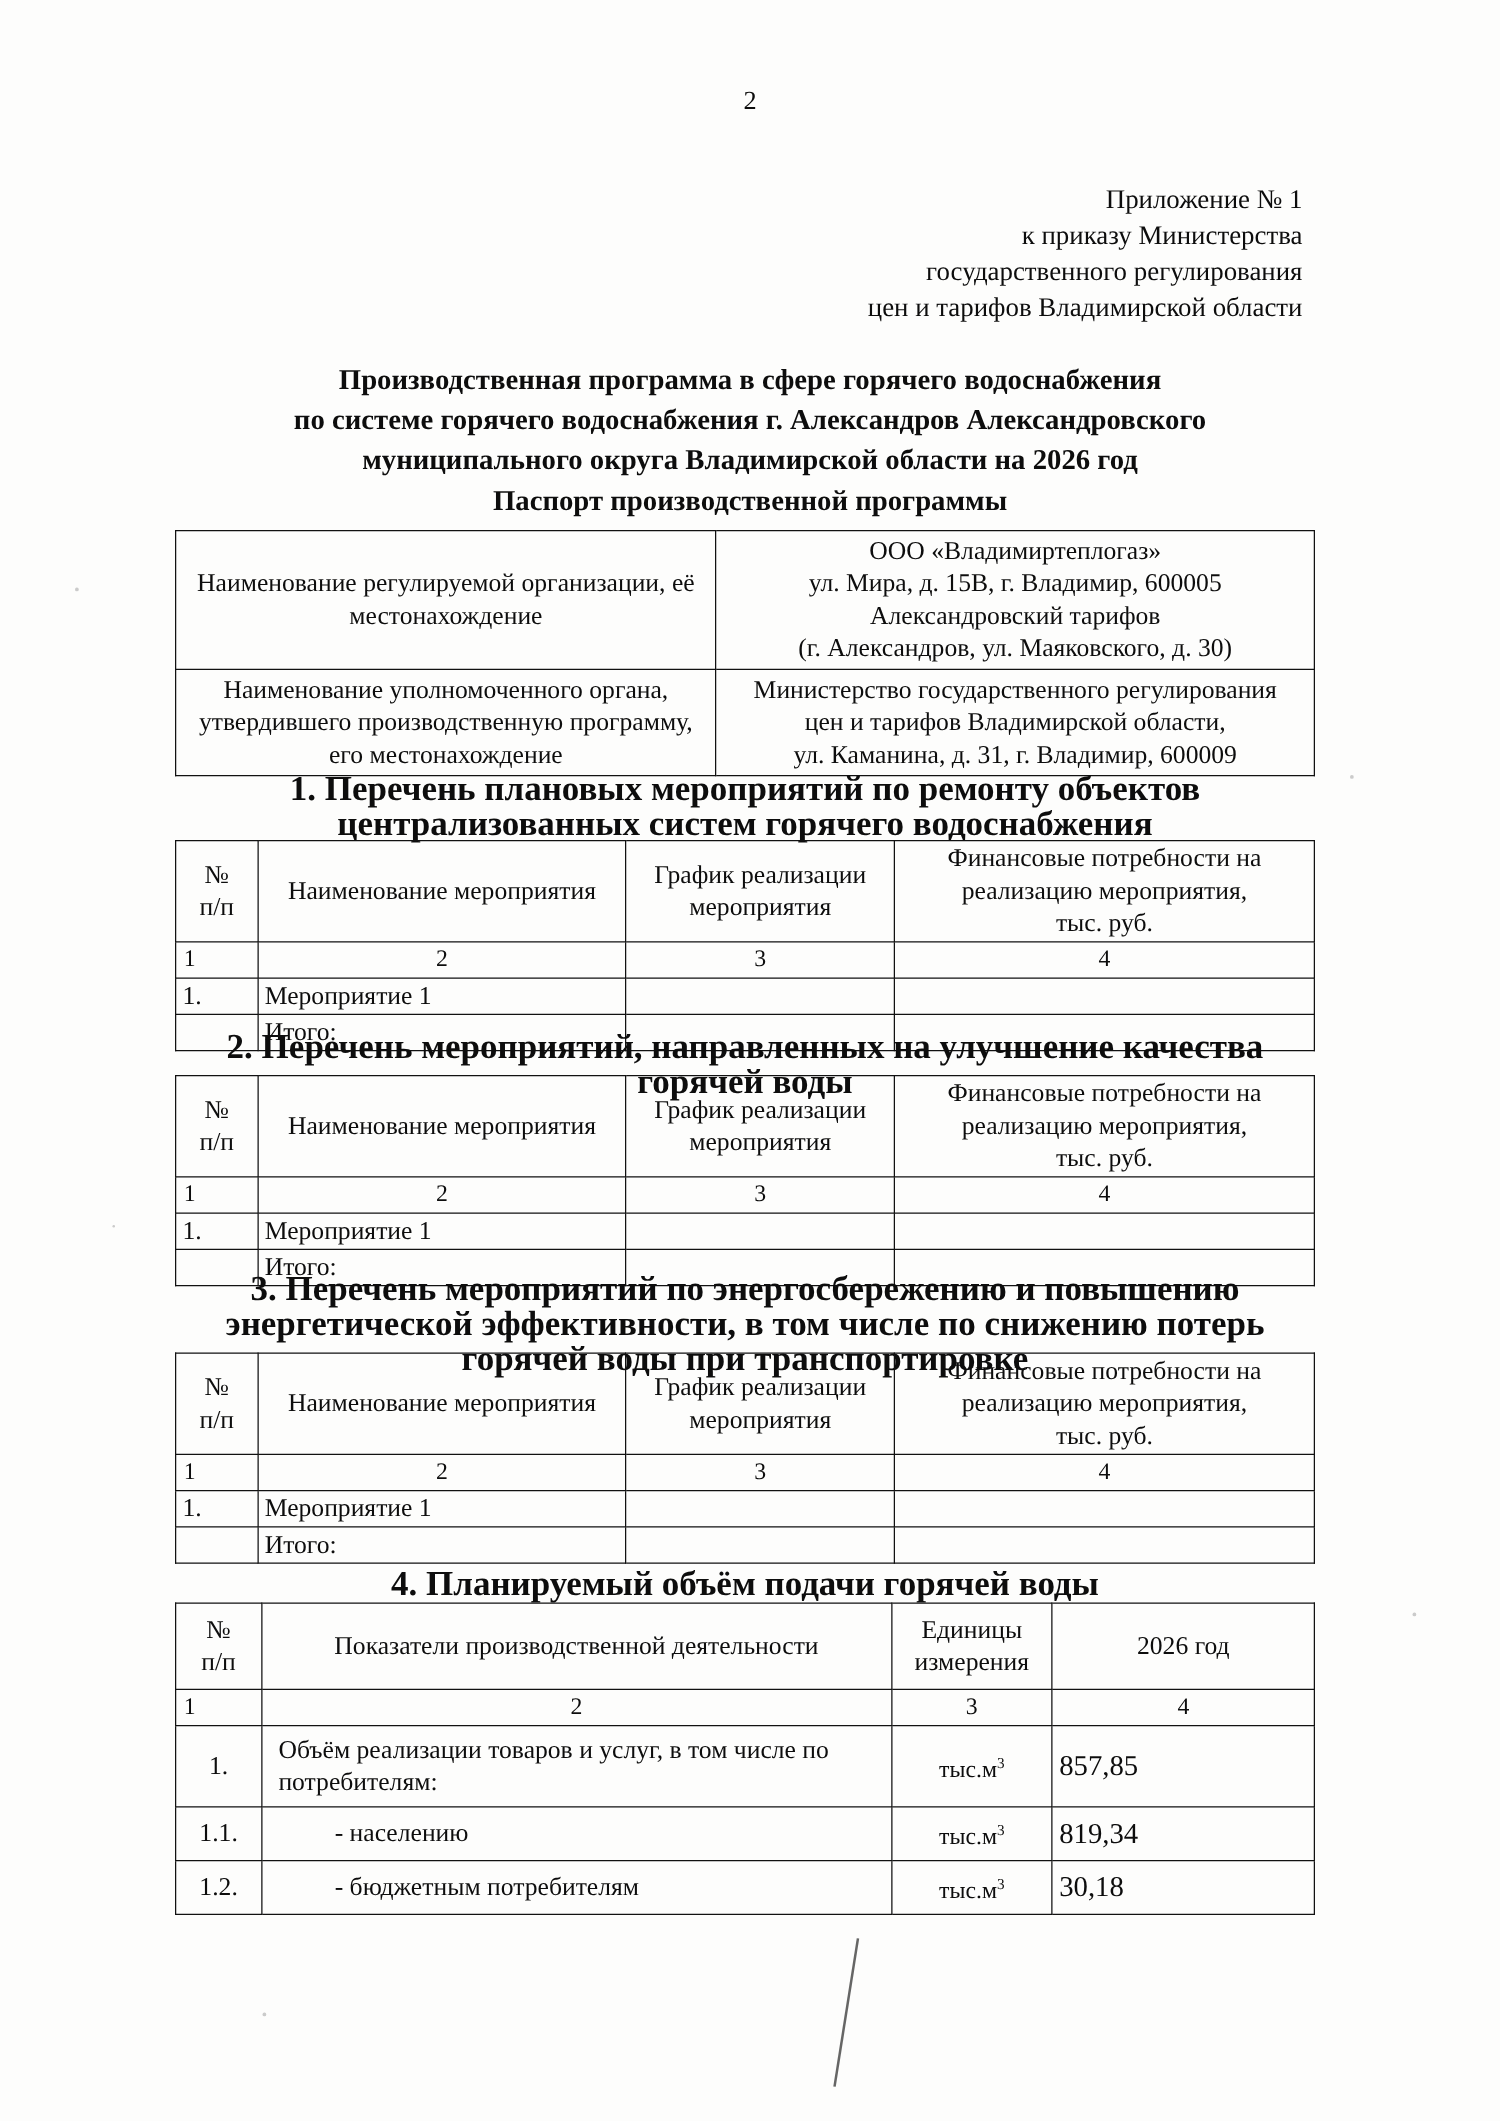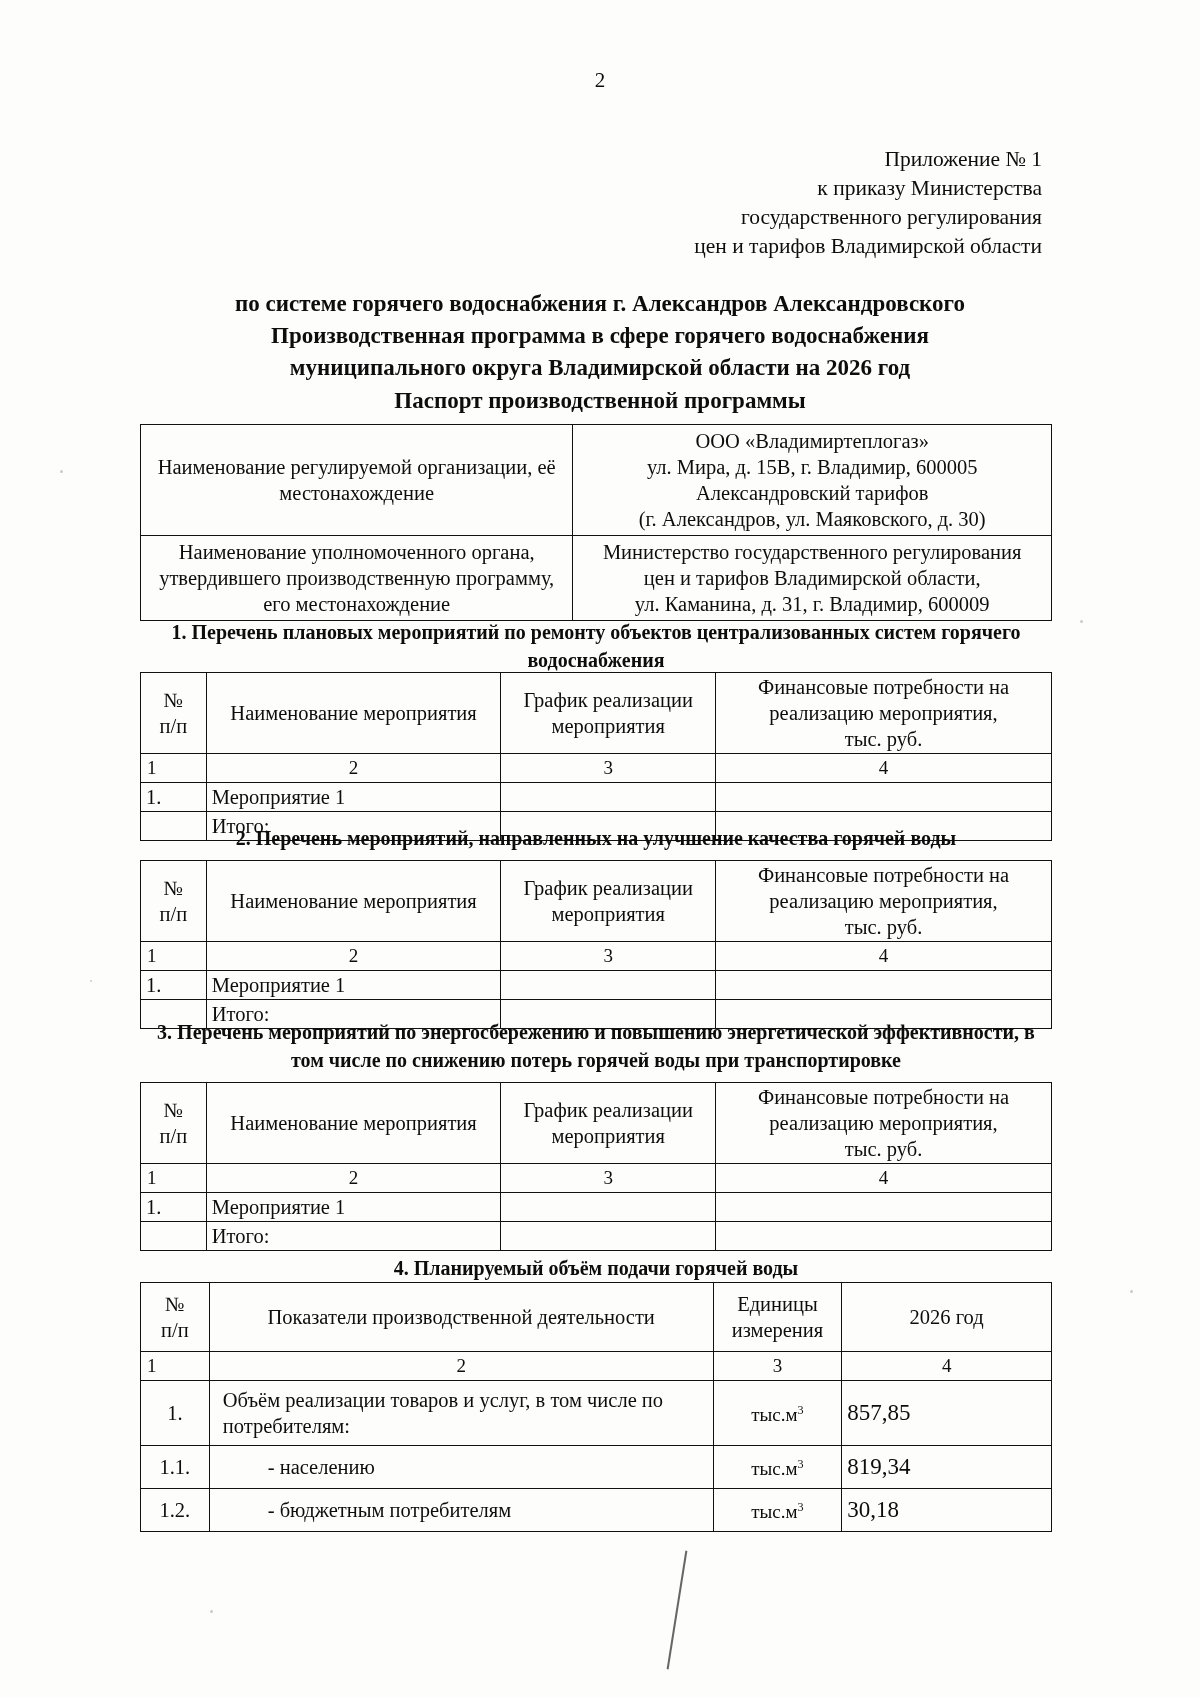--- a/index.html
+++ b/index.html
@@ -84,21 +84,21 @@
   }
   #passport-table td { padding: 3px 8px; }
 
   
   .section-heading {
     position: absolute;
     left: 140px;
     width: 912px;
     text-align: center;
     font-weight: bold;
-    font-size: 20px;
+    font-size: 28px;
     line-height: 28px;
   }
   #heading-1 { top: 618px; }
   #heading-2 { top: 824px; }
   #heading-3 { top: 1018px; }
   #heading-4 { top: 1254px; }
 
   
   .measure-table { left: 140px; width: 912px; }
   #table-1 { top: 672px; }
@@ -151,22 +151,22 @@
   <div class="page-number">2</div>
 
   <div class="addressee">
     <div>Приложение № 1</div>
     <div>к приказу Министерства</div>
     <div>государственного регулирования</div>
     <div>цен и тарифов Владимирской области</div>
   </div>
 
   <div class="doc-title">
+    <div>Производственная программа в сфере горячего водоснабжения</div>
     <div>по системе горячего водоснабжения г. Александров Александровского</div>
-    <div>Производственная программа в сфере горячего водоснабжения</div>
     <div>муниципального округа Владимирской области на 2026 год</div>
   </div>
 
   <div class="passport-title">Паспорт производственной программы</div>
 
   <table class="doc" id="passport-table">
     <tbody>
         <tr>
       <td class="ctr" style="width:432px;height:104px;">Наименование регулируемой организации, её местонахождение</td>
       <td class="ctr" style="width:480px;">

